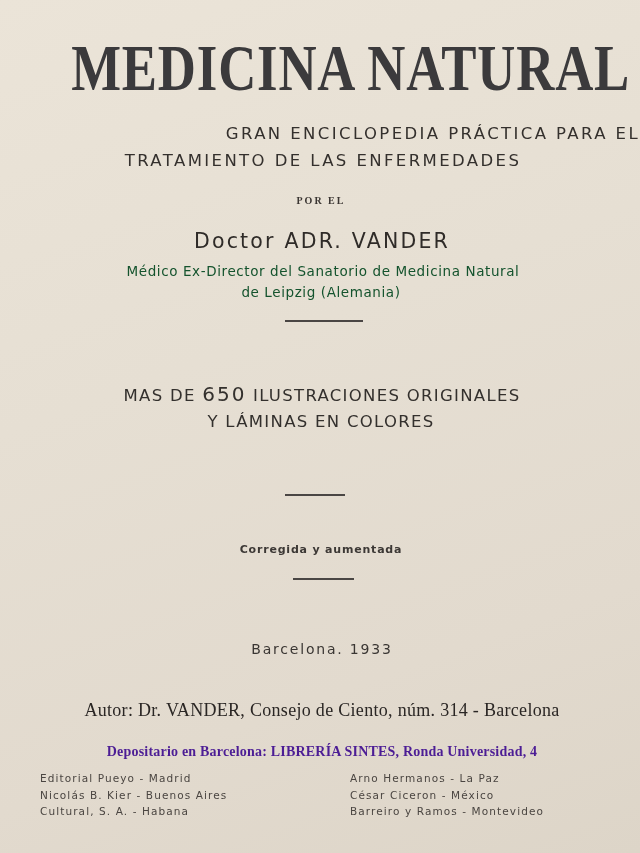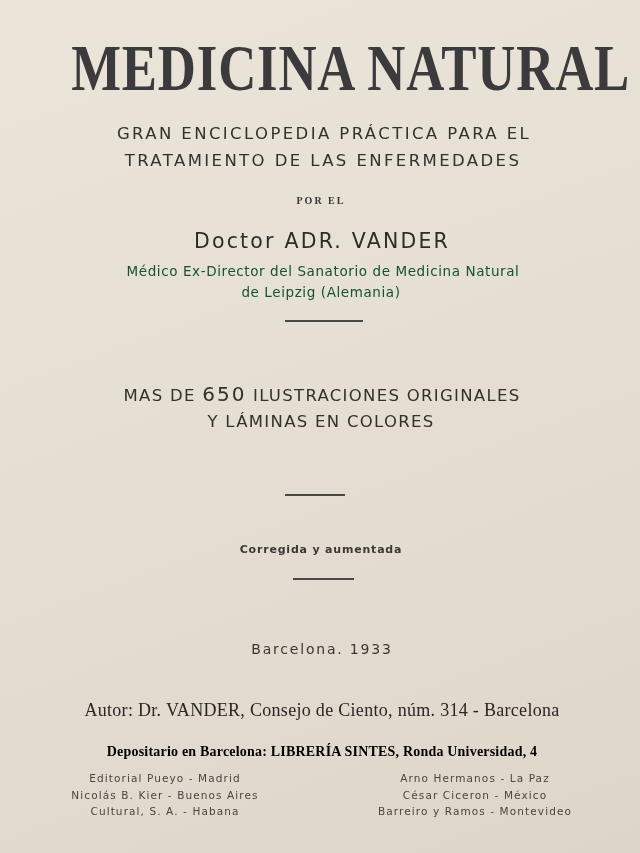--- a/index.html
+++ b/index.html
@@ -23,21 +23,21 @@
     transform: scaleX(0.80);
     transform-origin: center;
     left: 8px; right: 0;
   }
   .subtitle {
     font-family: "DejaVu Sans", sans-serif;
     font-size: 16.5px;
     letter-spacing: 2.4px;
     color: #34302d;
   }
-  .sub1 { top: 124px; left: 8px; }
+  .sub1 { top: 124px; left: 8px; text-align: right; }
   .sub2 { top: 151px; left: 6px; }
   .por { top: 195px; font-family: "Liberation Serif", serif; font-size: 10px; letter-spacing: 2px; font-weight: bold; color: #3a3532; left: 2px; }
   .doctor { top: 229px; font-size: 20.5px; letter-spacing: 2.2px; color: #2f2b28; left: 4px; }
   .desc { font-size: 13.5px; color: #14532d; font-weight: normal; letter-spacing: 0.6px; }
   .desc1 { top: 263px; left: 6px; }
   .desc2 { top: 284px; left: 2px; }
 
   .rule { position: absolute; height: 1.5px; background: #4a4644; }
   .r1 { left: 285px; width: 78px; top: 320px; }
   .r2 { left: 285px; width: 60px; top: 494px; }
@@ -46,23 +46,23 @@
   .ill { font-size: 16.5px; letter-spacing: 1.3px; color: #33302d; }
   .ill1 { top: 382px; left: 4px; }
   .ill1 .num { font-size: 20px; letter-spacing: 2px; }
   .ill2 { top: 412px; left: 2px; }
 
   .edition { top: 518px; font-size: 14px; letter-spacing: 4.2px; color: #33302d; left: 4px; }
   .corr { top: 543px; font-size: 11px; letter-spacing: 0.8px; font-weight: bold; color: #3c3835; left: 2px; }
 
   .city { top: 641px; font-size: 14px; letter-spacing: 1.8px; color: #3a3633; left: 4px; }
   .author { top: 700px; font-family: "Liberation Serif", serif; font-size: 18px; color: #2a2624; left: 4px; letter-spacing: 0.3px; }
-  .depot { top: 744px; font-family: "Liberation Serif", serif; font-size: 14px; color: #000000; font-weight: bold; left: 4px; letter-spacing: 0.2px; }
+  .depot { top: 744px; font-family: "Liberation Serif", serif; font-size: 14px; color: #4c1d95; font-weight: bold; left: 4px; letter-spacing: 0.2px; }
 
-  .dist { position: absolute; font-size: 10.5px; letter-spacing: 1.1px; color: #4a4541; text-align: center; white-space: nowrap; }
+  .dist { position: absolute; font-size: 10.5px; letter-spacing: 1.1px; color: #4a4541; text-align: left; white-space: nowrap; }
   .dist-left { left: 40px; width: 250px; top: 770px; }
   .dist-right { left: 350px; width: 250px; top: 770px; }
   .dist div { height: 16.5px; line-height: 16.5px; }
 </style>
 </head>
 <body>
 
 <div class="page">
 
   <div class="abs title">MEDICINA NATURAL</div>

